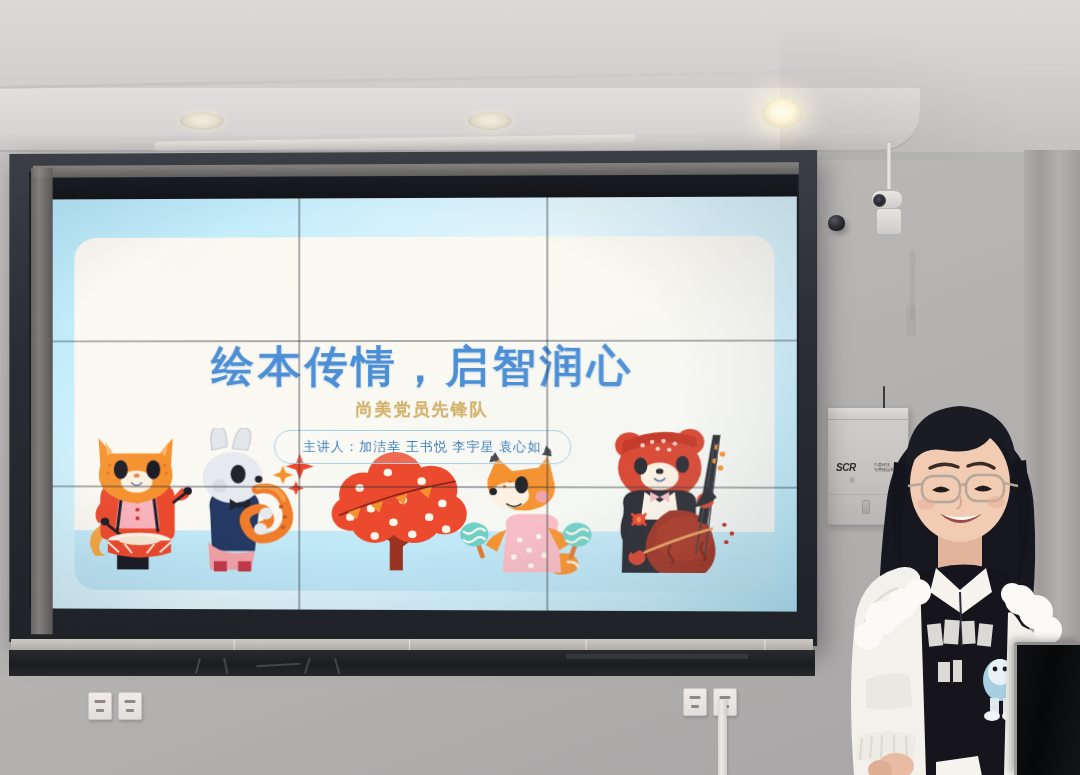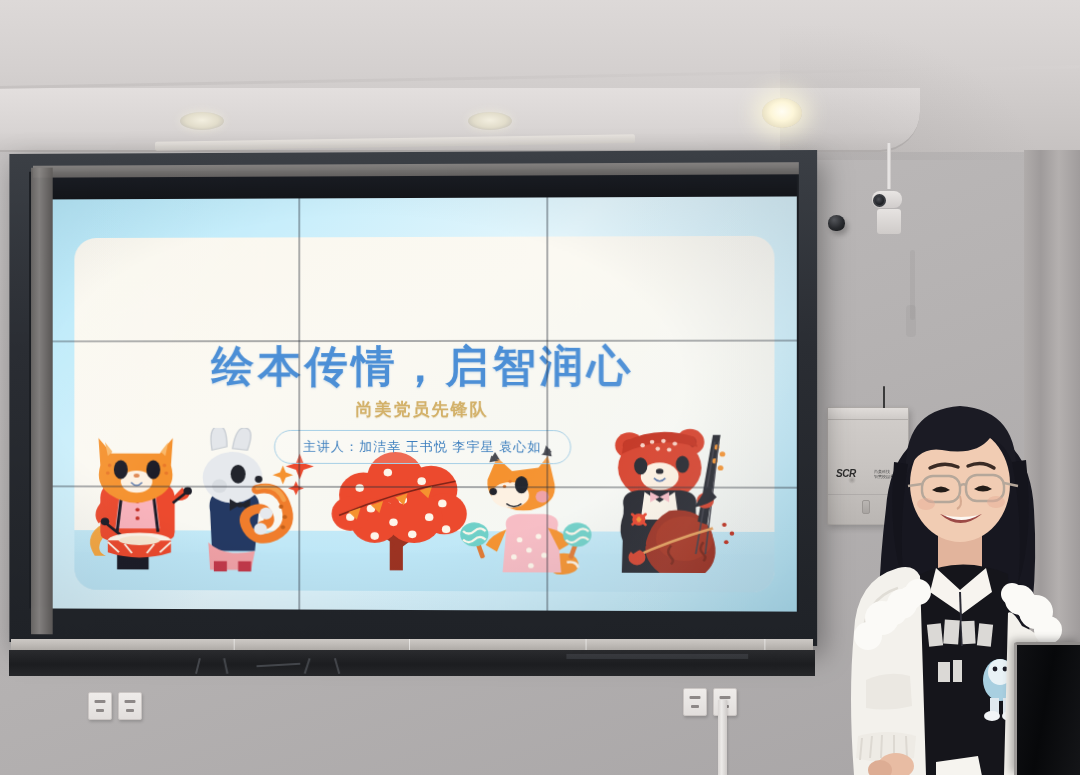--- a/index.html
+++ b/index.html
@@ -126,22 +126,22 @@
   }
   .scr-top {
     position: absolute; left:0; top:0; width:100%; height: 12px;
     background: linear-gradient(180deg,#e0dcd9,#cfcbc8); border-bottom: 1px solid #b3afac;
   }
   .scr-antenna {
     position: absolute; left: 55px; top: -22px; width: 2px; height: 24px;
     background: #3a3a3a; border-radius: 1px;
   }
   .scr-label {
-    position: absolute; left: 8px; top: 60px;
-    display: flex; align-items: center; gap: 18px;
+    position: absolute; left: 8px; top: 54px;
+    display: flex; align-items: flex-start; gap: 18px;
   }
   .scr-logo {
     font-family: "Liberation Sans", sans-serif;
     font-weight: 800; font-size: 10px; font-style: italic;
     color: #2c2c2c; letter-spacing: -.4px;
   }
   .scr-sub { font-size: 4px; color: #4a4a4a; line-height: 1.25; }
   .scr-latch {
     position: absolute; left: 34px; top: 92px; width: 8px; height: 14px;
     background: linear-gradient(180deg,#bab6b3,#a8a4a1); border-radius: 2px;

